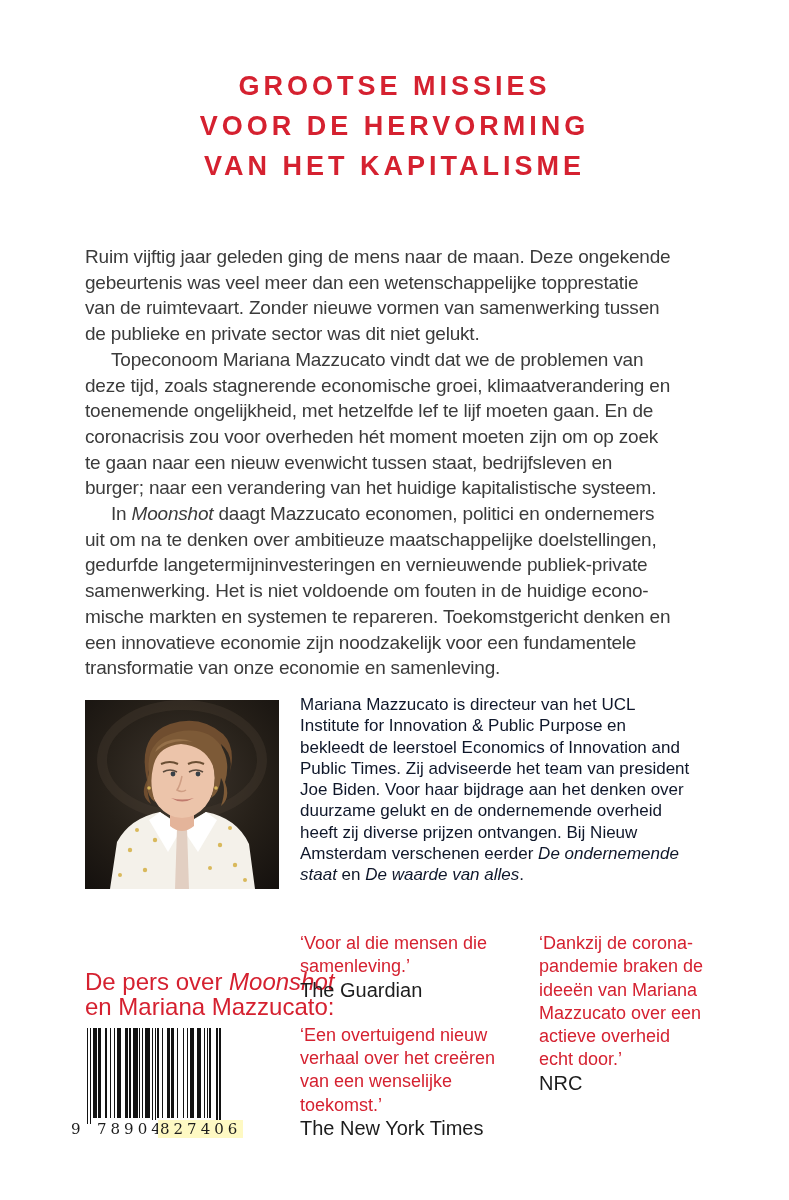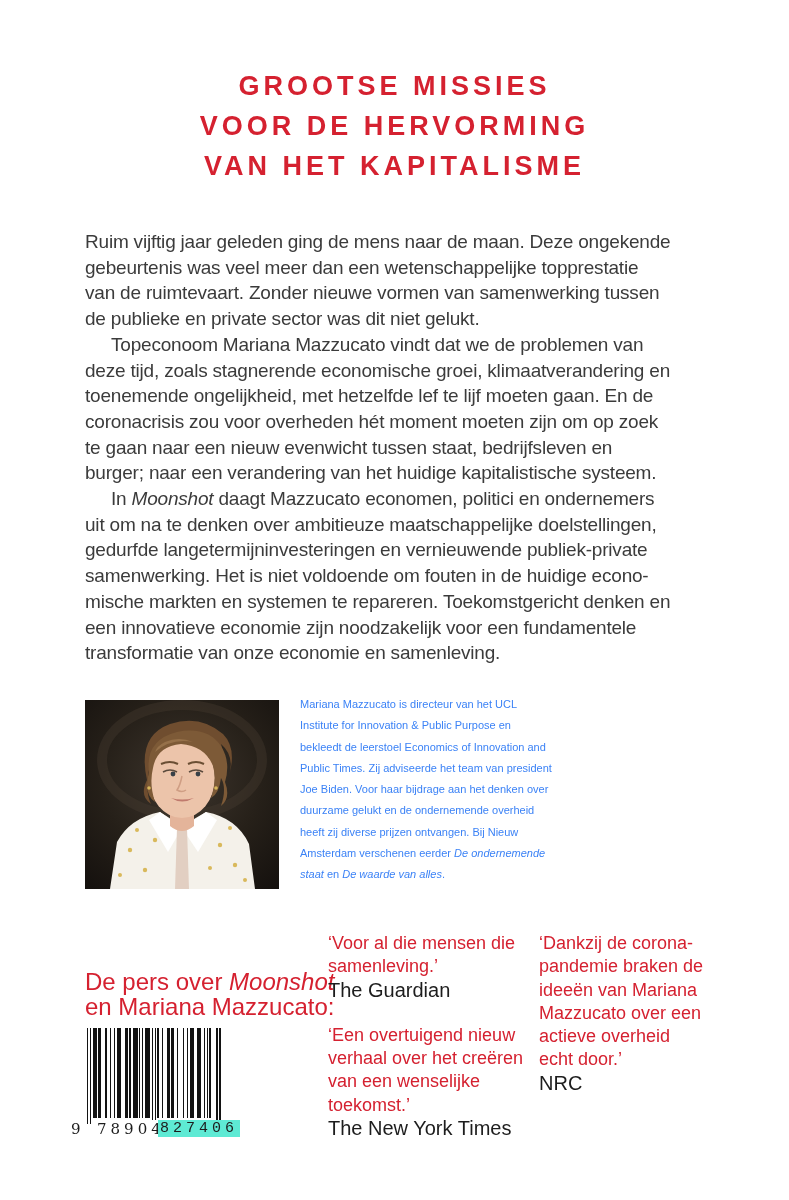--- a/index.html
+++ b/index.html
@@ -15,50 +15,50 @@
     position:absolute;left:0;top:66px;width:789px;
     text-align:center;
     color:#d52130;
     font-weight:700;
     font-size:27px;
     letter-spacing:4px;
     line-height:40px;
   }
   
   .body-block{
-    position:absolute;left:85px;top:229px;width:640px;
+    position:absolute;left:85px;top:244px;width:640px;
     color:#3b3b3b;
     font-size:19px;
     line-height:25.7px;
     letter-spacing:-0.2px;
   }
   .body-line{white-space:nowrap;}
   .body-line.indent{padding-left:26px;}
   .ital{font-style:italic;}
   
   .photo-wrap{
     position:absolute;left:85px;top:700px;width:194px;height:189px;
     overflow:hidden;
   }
   .bio-block{
     position:absolute;left:300px;top:694px;width:430px;
-    color:#3b82f6;
-    font-size:11px;
+    color:#0f172a;
+    font-size:17px;
     line-height:21.3px;
   }
   .bio-line{white-space:nowrap;}
   
   .press-label{
     position:absolute;left:85px;top:970px;width:210px;
     color:#d52130;
     font-size:24px;
     line-height:24.5px;
   }
   .press-label div{white-space:nowrap;}
-  .quote-col2{position:absolute;left:300px;top:932px;width:220px;margin-left:28px;}
+  .quote-col2{position:absolute;left:300px;top:932px;width:220px;}
   .quote-col3{position:absolute;left:523px;top:932px;width:210px;margin-left:16px;}
   .quote-lines{color:#d52130;font-size:18px;line-height:23.3px;}
   .quote-lines div{white-space:nowrap;}
   .quote-source{color:#1d1d1d;font-size:20px;line-height:23.3px;white-space:nowrap;}
   .quote-gap{height:22px;}
   
   .barcode{
     position:absolute;left:87px;top:1028px;width:134px;height:112px;
   }
   .barcode-bars{
@@ -67,21 +67,21 @@
   .bc-module{width:1.41px;height:90px;background:transparent;flex:0 0 auto;}
   .bc-module.on{background:#131313;}
   .bc-module.guard{height:96px;}
   .barcode-digits{
     position:absolute;top:90px;left:0;width:134px;height:22px;
     font-family:"DejaVu Serif", serif;
     font-size:15px;color:#1c1c1c;
   }
   .bc-digit-prefix{position:absolute;left:-16px;top:2px;}
   .bc-digit-g1{position:absolute;left:8px;top:2px;letter-spacing:4px;background:#fff;padding:0 2px;}
-  .bc-digit-g2{position:absolute;left:71px;top:2px;letter-spacing:4px;background:#5eead4;padding:0 2px;font-family:Liberation Mono, monospace;}
+  .bc-digit-g2{position:absolute;left:71px;top:2px;letter-spacing:4px;background:#fef9c3;padding:0 2px;}
 </style>
 </head>
 <body>
 
 <div class="page">
 
   <div class="title-block">
     <div>GROOTSE MISSIES</div>
     <div>VOOR DE HERVORMING</div>
     <div>VAN HET KAPITALISME</div>

